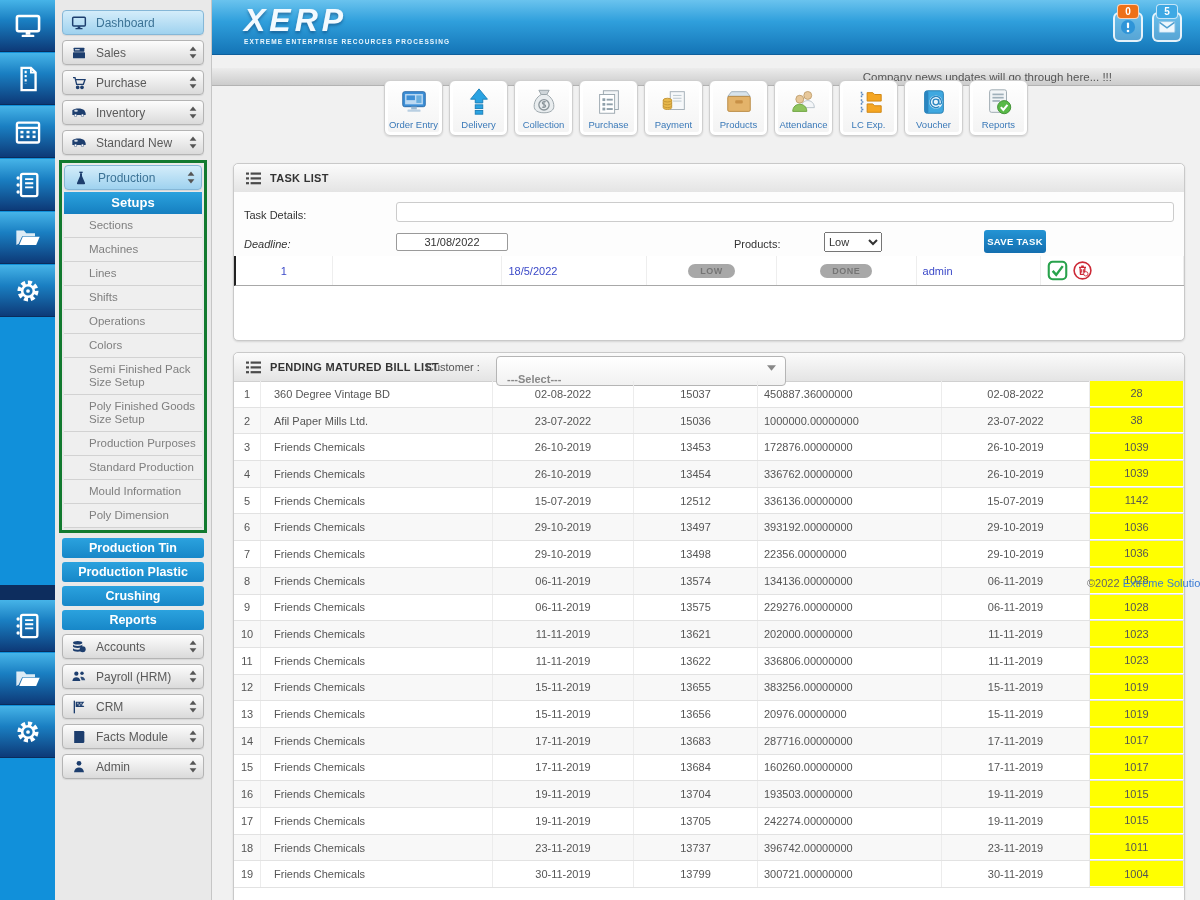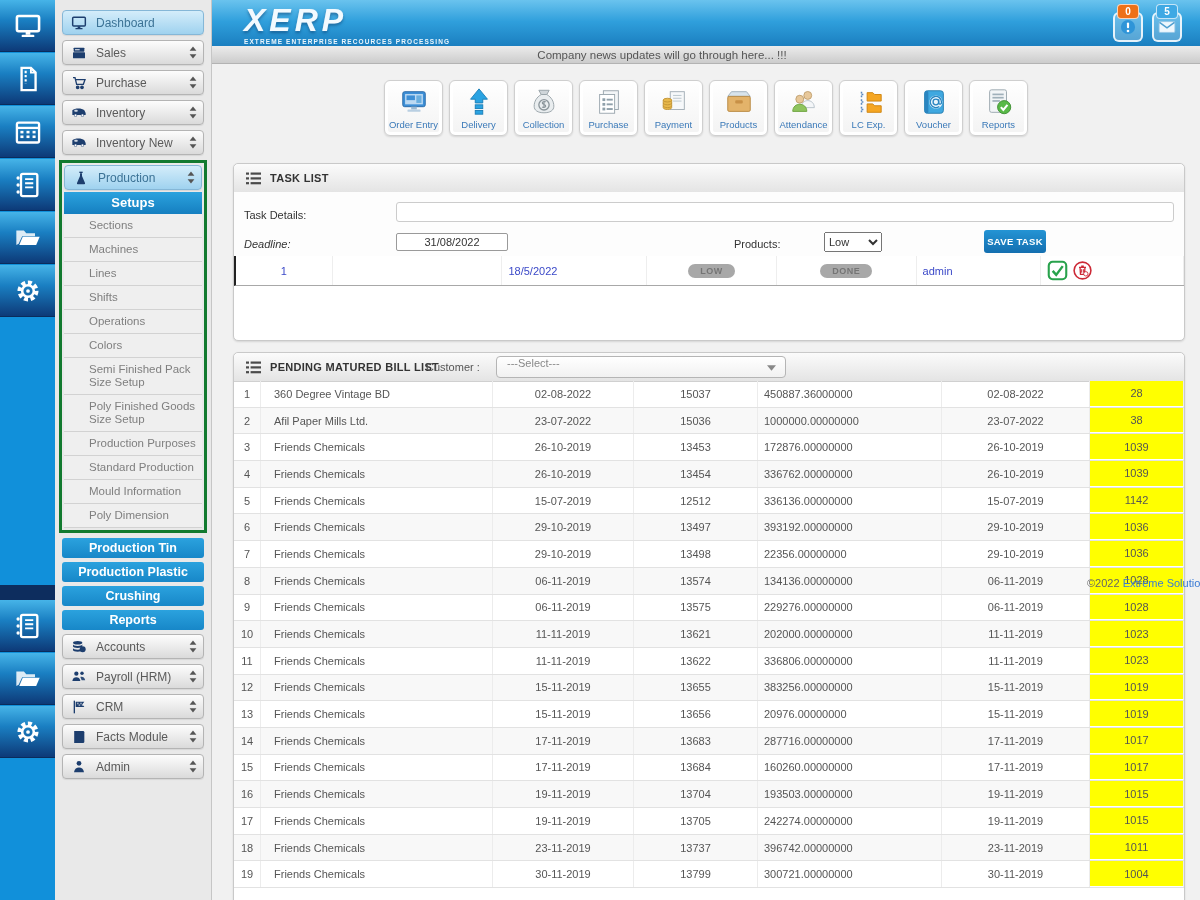--- a/index.html
+++ b/index.html
@@ -49,23 +49,23 @@
     background:rgba(255,255,255,.25);display:flex;align-items:center;justify-content:center;cursor:pointer;}
   .hdr-tile svg{width:20px;height:20px;display:block;}
   .tile-alert{left:673px;}
   .tile-mail{left:712px;}
   .badge{position:absolute;top:-10px;left:50%;transform:translateX(-50%);min-width:10px;padding:1px 5px;border-radius:4px;
     font-size:10px;font-weight:bold;color:#fff;text-align:center;border:1px solid rgba(255,255,255,.7);}
   .badge-orange{background:#ee7118;}
   .badge-blue{background:#3fa9e4;}
 
   
-  .news-bar{position:absolute;left:212px;top:46px;width:988px;height:18px;
+  .news-bar{position:absolute;left:212px;top:68px;width:988px;height:18px;
     background:linear-gradient(180deg,#ececec,#cccccc);border-bottom:1px solid #b3b3b3;box-sizing:border-box;
-    display:flex;align-items:center;justify-content:center;padding-right:88px;font-size:11.5px;color:#555;}
+    display:flex;align-items:center;justify-content:flex-end;padding-right:88px;font-size:11.5px;color:#555;}
 
   
   .toolbar{position:absolute;left:212px;top:80px;width:988px;display:flex;justify-content:center;gap:6px;}
   .tool-tile{width:57px;height:54px;background:linear-gradient(180deg,#ffffff,#f3f3f3);border:1px solid #cfcfcf;border-radius:6px;
     box-shadow:inset 0 0 0 3px #fff, 0 1px 2px rgba(0,0,0,.12);display:flex;flex-direction:column;align-items:center;
     justify-content:center;cursor:pointer;}
   .tool-tile .icon{width:30px;height:30px;}
   .tool-tile .icon svg{width:100%;height:100%;display:block;}
   .tool-label{font-size:9.5px;color:#3a79b8;margin-top:2px;white-space:nowrap;}
 
@@ -102,23 +102,23 @@
   .blue-link{color:#3b49c8;cursor:pointer;}
   .pill{background:#a8a8a8;color:#757575;font-size:9px;font-weight:bold;padding:2px 12px;border-radius:9px;letter-spacing:.5px;}
   .cell-center{justify-content:center;}
   .cell-left{padding-left:6px;}
   .action-icons{display:flex;align-items:center;gap:4px;padding-left:6px;}
   .action-icons .icon{width:21px;height:21px;cursor:pointer;}
   .action-icons svg{width:100%;height:100%;display:block;}
 
   .bills-panel{top:352px;height:561px;}
   .customer-lbl{position:absolute;left:192px;top:8px;font-size:11px;color:#555;}
-  .customer-select{position:absolute;left:262px;top:3px;width:290px;height:22px;border:1px solid #b5b5b5;border-radius:4px;
-    background:linear-gradient(180deg,#ffffff,#f1f1f1);display:flex;align-items:flex-start;font-size:11px;color:#888;
-    padding-left:10px;box-sizing:border-box;cursor:pointer;}
+  .customer-select{position:absolute;left:262px;top:3px;width:290px;height:30px;border:1px solid #b5b5b5;border-radius:4px;
+    background:linear-gradient(180deg,#ffffff,#f1f1f1);display:flex;align-items:flex-end;font-size:11px;color:#888;
+    padding-left:10px;box-sizing:border-box;cursor:pointer;font-weight:bold;}
   .customer-select .sel-arrow{position:absolute;right:9px;top:8px;width:9px;height:6px;}
   .customer-select .sel-arrow svg{width:100%;height:100%;display:block;}
 
   .btable{position:absolute;left:0;top:28px;width:950px;}
   .bhead{height:26px;background:linear-gradient(180deg,#f8f8f8,#ebebeb);border-bottom:1px solid #ccc;box-sizing:border-box;}
   .bhead .tcell{font-size:11px;font-weight:bold;color:#222;justify-content:center;text-align:center;}
   .brow{height:26.7px;border-bottom:1px solid #e2e2e2;box-sizing:border-box;}
   .brow:nth-child(even){background:#f8f8f8;}
   .brow .tcell{font-size:11px;color:#555;border-right:1px solid #ececec;}
   .brow .c1{padding-left:13px;}
@@ -298,21 +298,21 @@
         </div>
         <div class="menu-item">
           <span class="icon" style="width:16px;height:16px">
             <svg viewBox="0 0 24 24" fill="currentColor">
               <path d="M2 8c4-3.5 14-3.5 18 0l2 4v3h-2.2a2.6 2.6 0 0 1-5.2 0H9.4a2.6 2.6 0 0 1-5.2 0H2z"></path>
               <circle cx="6.8" cy="15.5" r="1.7" fill="#fff"></circle>
               <circle cx="17.2" cy="15.5" r="1.7" fill="#fff"></circle>
               <rect x="5" y="7" width="5" height="3" rx="1" fill="#fff" opacity=".8"></rect>
             </svg>
           </span>
-          <span class="menu-label">Inventory New</span>
+          <span class="menu-label">Standard New</span>
           <span class="arrows">
             <svg viewBox="0 0 8 13">
               <path d="M4 .5l3.4 4.3H.6z" fill="#555"></path>
               <path d="M4 12.5L.6 8.2h6.8z" fill="#555"></path>
             </svg>
           </span>
         </div>
       </div>
     <div class="green-box">
       <div>

